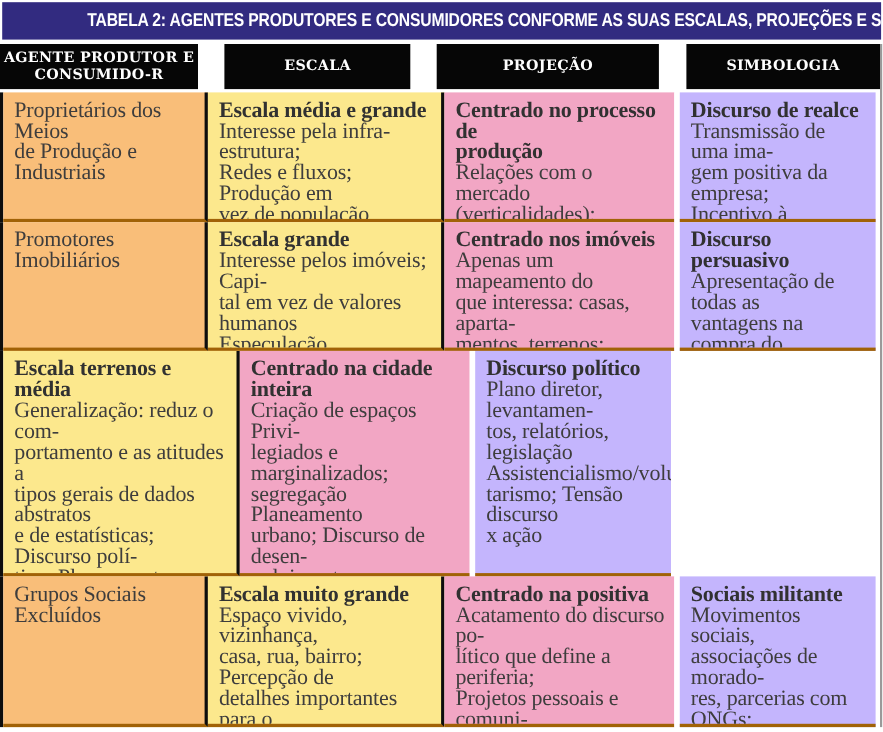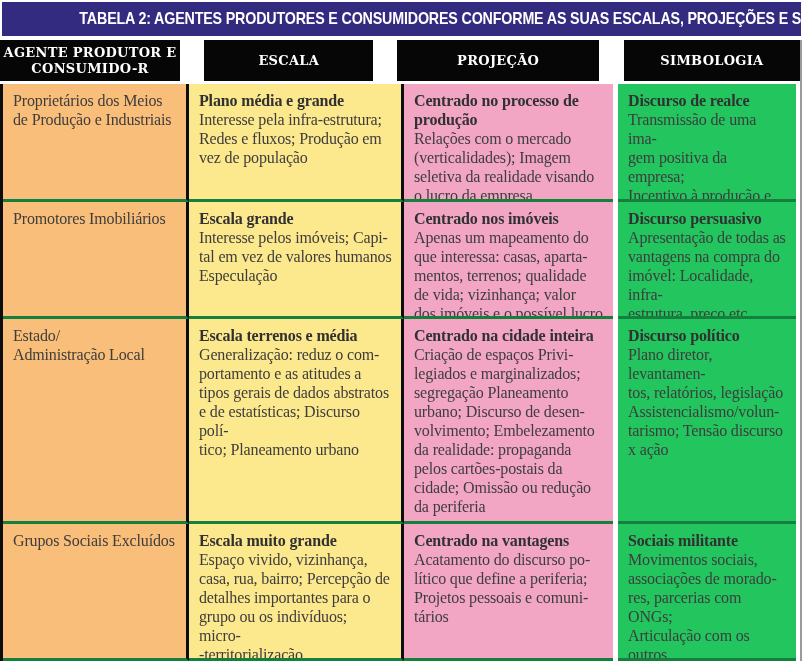--- a/index.html
+++ b/index.html
@@ -71,37 +71,37 @@
     border-left:3px solid #0d0d0d;
     box-sizing:border-box;
   }
   .r0{height:118px;}
   .r1{height:117px;}
   .r2{height:205px;}
   .r3{height:137px;}
   .cell{
     box-sizing:border-box;
     height:100%;
-    border-bottom:3px solid #15803d;
+    border-bottom:3px solid #a16207;
     padding:7px 9px 0 10px;
     overflow:hidden;
     color:#3e3d3d;
-    font-size:16px;
+    font-size:20px;
     line-height:19px;
     letter-spacing:-0.15px;
   }
   .c1{width:186px;background:#F9BE79;border-right:3px solid #0d0d0d;}
   .c2{width:215px;background:#FCE88D;border-right:3px solid #0d0d0d;}
   .c3{width:209px;background:#F2A6C4;}
   .gapcol{
     width:5px;height:100%;
     background:#ffffff;
     flex-shrink:0;
   }
-  .c4{width:178px;background:#22c55e;}
+  .c4{width:178px;background:#c4b5fd;}
   .agent-text{white-space:pre-line;}
   .cell-title{
     font-weight:bold;
     color:#313131;
     white-space:pre-line;
   }
   .cell-body{white-space:pre-line;}
 </style>
 </head>
 <body>
@@ -123,21 +123,21 @@
     </div>
 
     <div class="rows">
 
       <div class="row r0">
         <div class="cell c1">
           <div class="agent-text">Proprietários dos Meios
 de Produção e Industriais</div>
         </div>
         <div class="cell c2">
-          <div class="cell-title">Plano média e grande</div>
+          <div class="cell-title">Escala média e grande</div>
           <div class="cell-body">Interesse pela infra-estrutura;
 Redes e fluxos; Produção em
 vez de população</div>
         </div>
         <div class="cell c3">
           <div class="cell-title">Centrado no processo  de
 produção</div>
           <div class="cell-body">Relações com o mercado
 (verticalidades); Imagem
 seletiva da realidade visando
@@ -175,24 +175,20 @@
         <div class="cell c4">
           <div class="cell-title">Discurso persuasivo</div>
           <div class="cell-body">Apresentação de todas as
 vantagens na compra do
 imóvel: Localidade, infra-
 estrutura, preço etc.</div>
         </div>
       </div>
 
       <div class="row r2">
-        <div class="cell c1">
-          <div class="agent-text">Estado/
-Administração Local</div>
-        </div>
         <div class="cell c2">
           <div class="cell-title">Escala terrenos e média</div>
           <div class="cell-body">Generalização: reduz o com-
 portamento e as atitudes a
 tipos gerais de dados abstratos
 e de estatísticas; Discurso polí-
 tico; Planeamento urbano</div>
         </div>
         <div class="cell c3">
           <div class="cell-title">Centrado na cidade inteira</div>
@@ -223,21 +219,21 @@
         </div>
         <div class="cell c2">
           <div class="cell-title">Escala muito grande</div>
           <div class="cell-body">Espaço vivido, vizinhança,
 casa, rua, bairro; Percepção de
 detalhes importantes para o
 grupo ou os indivíduos; micro-
 -territorialização</div>
         </div>
         <div class="cell c3">
-          <div class="cell-title">Centrado na vantagens</div>
+          <div class="cell-title">Centrado na positiva</div>
           <div class="cell-body">Acatamento do discurso po-
 lítico que define a periferia;
 Projetos pessoais e comuni-
 tários</div>
         </div>
         <div class="gapcol"></div>
         <div class="cell c4">
           <div class="cell-title">Sociais militante</div>
           <div class="cell-body">Movimentos sociais,
 associações de morado-

